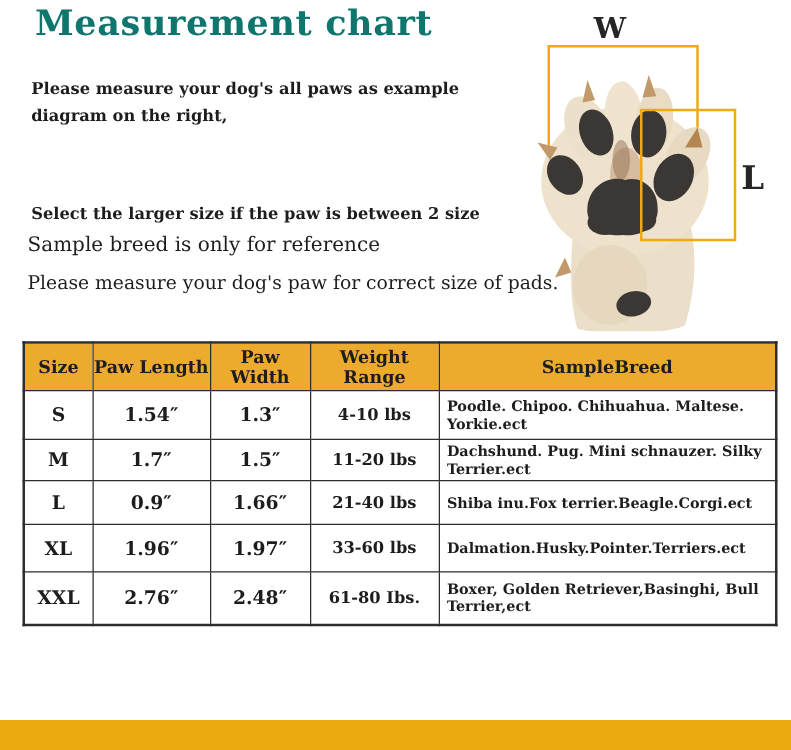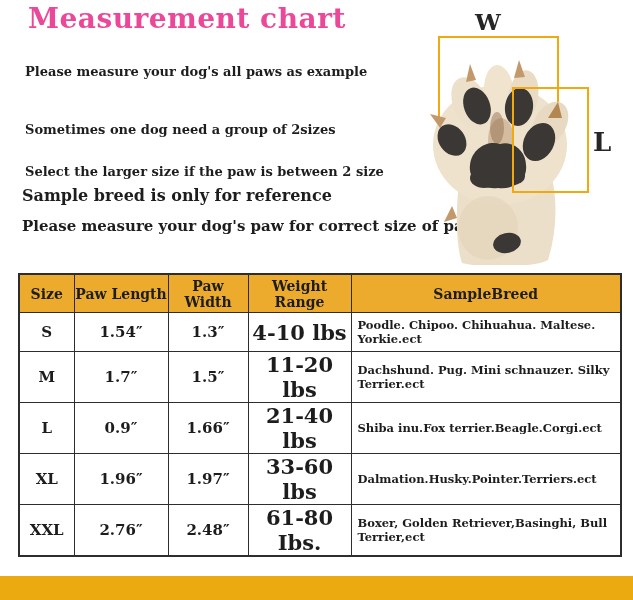--- a/index.html
+++ b/index.html
@@ -2,46 +2,46 @@
 <html><head>
 <meta charset="utf-8">
 <style>
   html,body{margin:0;padding:0;background:#ffffff;}
   .page{
     position:relative;width:633px;height:600px;background:#ffffff;overflow:hidden;
     font-family:"DejaVu Serif", serif;color:#1d1d1d;
   }
   .title{
     position:absolute;left:28px;top:2px;
-    font-size:28px;font-weight:bold;color:#ec4899;letter-spacing:.5px;
+    font-size:28px;font-weight:bold;color:#0f766e;letter-spacing:.5px;
   }
   .intro-line{position:absolute;left:25px;font-size:13px;font-weight:bold;white-space:nowrap;}
   .intro-1{top:64px}
   .intro-2{top:86px}
   .intro-3{top:122px}
   .intro-4{top:164px}
-  .note-line{position:absolute;left:22px;font-weight:bold;white-space:nowrap;}
+  .note-line{position:absolute;left:22px;font-weight:normal;white-space:nowrap;}
   .note-1{top:186px;font-size:16px;}
   .note-2{top:217px;font-size:15px;}
   .figure{position:absolute;left:400px;top:0;width:233px;height:265px;}
   .measure-letter{font-family:"DejaVu Serif",serif;font-weight:bold;fill:#262626;}
   table.size-table{
     position:absolute;left:18px;top:273px;width:602px;
     border-collapse:collapse;table-layout:fixed;
     border:2px solid #2d2d2d;
     padding-left:31px;
   }
   .size-table th,.size-table td{
     border:1.5px solid #2d2d2d;text-align:center;vertical-align:middle;
     font-weight:bold;padding:0;overflow:hidden;
   }
   .size-table th{background:#ECAB2D;font-size:14px;height:37px;}
   td.val{font-size:15px;}
   td.size-cell{font-size:15px;}
-  td.weight-cell{font-size:21px;}
+  td.weight-cell{font-size:13px;}
   td.breed-cell{
     text-align:left;font-size:11.5px;line-height:1.25;
     padding:1px 3px 1px 6px;
   }
   tr.row-s{height:39px}
   tr.row-m{height:33px}
   tr.row-l{height:35px}
   tr.row-xl{height:38px}
   tr.row-xxl{height:42px}
   .bottom-bar{
@@ -49,21 +49,21 @@
   }
 </style>
 </head>
 <body>
 
 <div class="page">
 
   <div class="title">Measurement chart</div>
 
   <div class="intro-line intro-1">Please measure your dog's all paws as example</div>
-  <div class="intro-line intro-3">Sometimes one dog need a group of 2sizes</div>
+  <div class="intro-line intro-2">diagram on the right,</div>
   <div class="intro-line intro-4">Select the larger size if the paw is between 2 size</div>
 
   <div class="note-line note-1">Sample breed is only for reference</div>
   <div class="note-line note-2">Please measure your dog's paw for correct size of pads.</div>
 
   <svg class="figure" viewBox="0 0 233 265">
 
     <rect x="39" y="37" width="119" height="100" fill="none" stroke="#F0A90F" stroke-width="2"></rect>
 
     <g>

